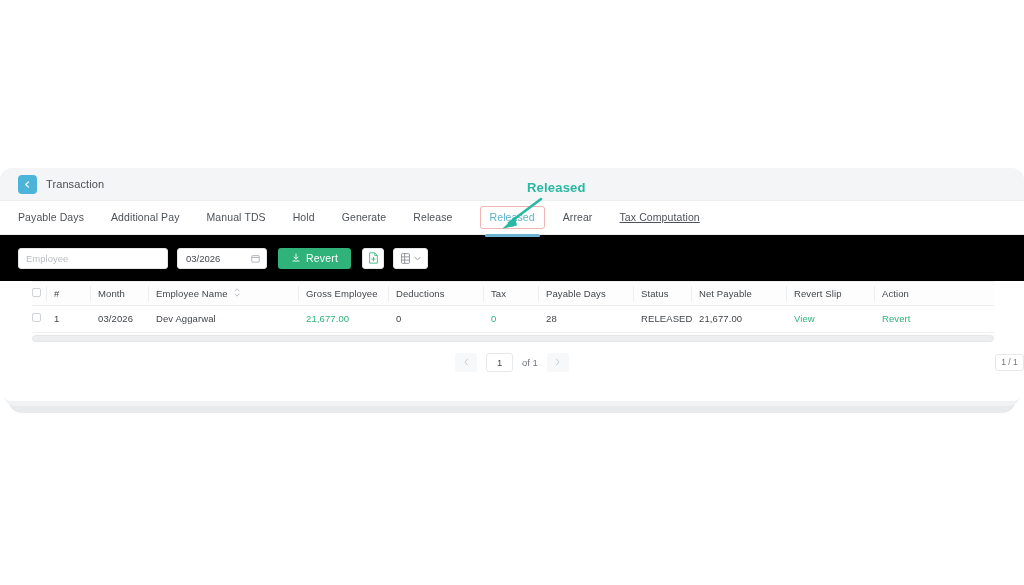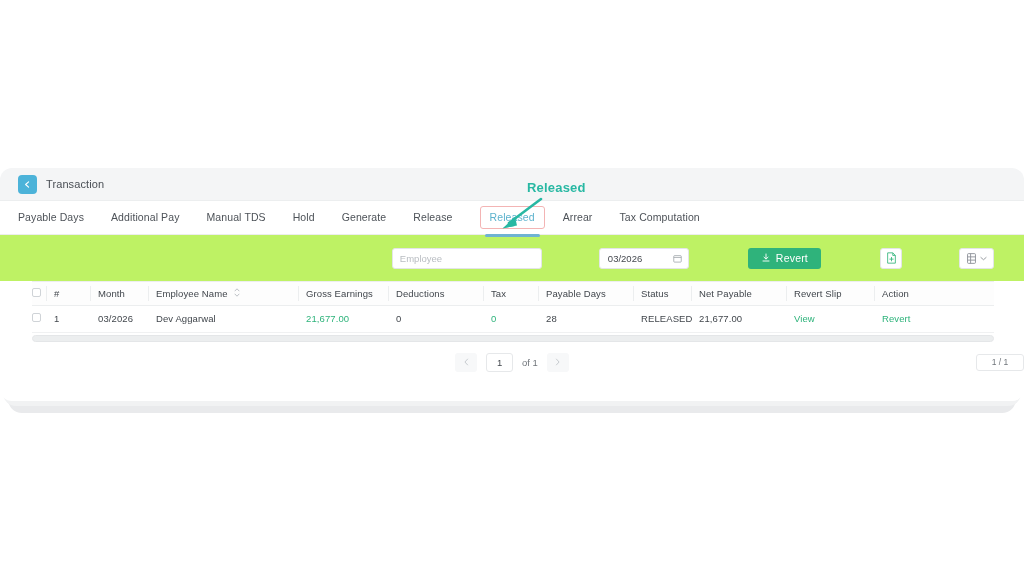--- a/index.html
+++ b/index.html
@@ -94,21 +94,21 @@
   .tab {
     position: relative;
     font-size: 10.5px;
     color: #4d5258;
     padding: 8px 0 9px 0;
     margin-right: 27px;
     white-space: nowrap;
     cursor: pointer;
     letter-spacing: .1px;
   }
-  .tab:last-child { margin-right: 18px; }
+  .tab:last-child { margin-right: 18px; text-decoration: underline; }
   .tab.active {
     color: #5cb2cd;
     border: 1px solid #f3b4b4;
     border-radius: 3px;
     padding: 4px 9px 5px 9px;
     margin-right: 18px;
   }
   .tab.active::after {
     content: "";
     position: absolute;
@@ -118,24 +118,23 @@
     height: 3px;
     background: #6fb3d2;
     border-radius: 2px;
   }
 
   
   .toolbar {
     height: 46px;
     display: flex;
     align-items: center;
-    justify-content: flex-end;
+    justify-content: flex-start;
     padding: 0 30px 0 18px;
-    background: #bef264;
-    gap: 48px;
+    background: #000000;
   }
   .emp-input {
     width: 150px;
     height: 21px;
     border: 1px solid #e3e5e7;
     border-radius: 3px;
     font-size: 9.5px;
     color: #6b7076;
     padding: 0 7px;
     font-family: "Liberation Sans", sans-serif;
@@ -293,21 +292,21 @@
     background: #fff;
   }
   .pg-of {
     font-size: 9.5px;
     color: #70757b;
     margin-right: 9px;
   }
   .pg-badge {
     position: absolute;
     right: 0px;
-    width: 48px;
+    width: 29px;
     height: 17px;
     border: 1px solid #e6e8ea;
     border-radius: 3px;
     display: flex;
     align-items: center;
     justify-content: center;
     font-size: 8.5px;
     color: #70757b;
     background: #fff;
   }
@@ -429,21 +428,21 @@
                 <span class="sort-ico">
                   <svg width="6" height="4" viewBox="0 0 6 4">
                       <polyline points="0.7,3.2 3,0.8 5.3,3.2" fill="none" stroke="#b5babf" stroke-width="0.9"></polyline>
                     </svg>
                   <svg width="6" height="4" viewBox="0 0 6 4">
                       <polyline points="0.7,0.8 3,3.2 5.3,0.8" fill="none" stroke="#b5babf" stroke-width="0.9"></polyline>
                     </svg>
                 </span>
               </span>
             </th>
-            <th><span>Gross Earnings</span></th>
+            <th><span>Gross Employee</span></th>
             <th><span>Deductions</span></th>
             <th><span>Tax</span></th>
             <th><span>Payable Days</span></th>
             <th><span>Status</span></th>
             <th><span>Net Payable</span></th>
             <th><span>Revert Slip</span></th>
             <th><span>Action</span></th>
           </tr>
         </thead>
         <tbody>

